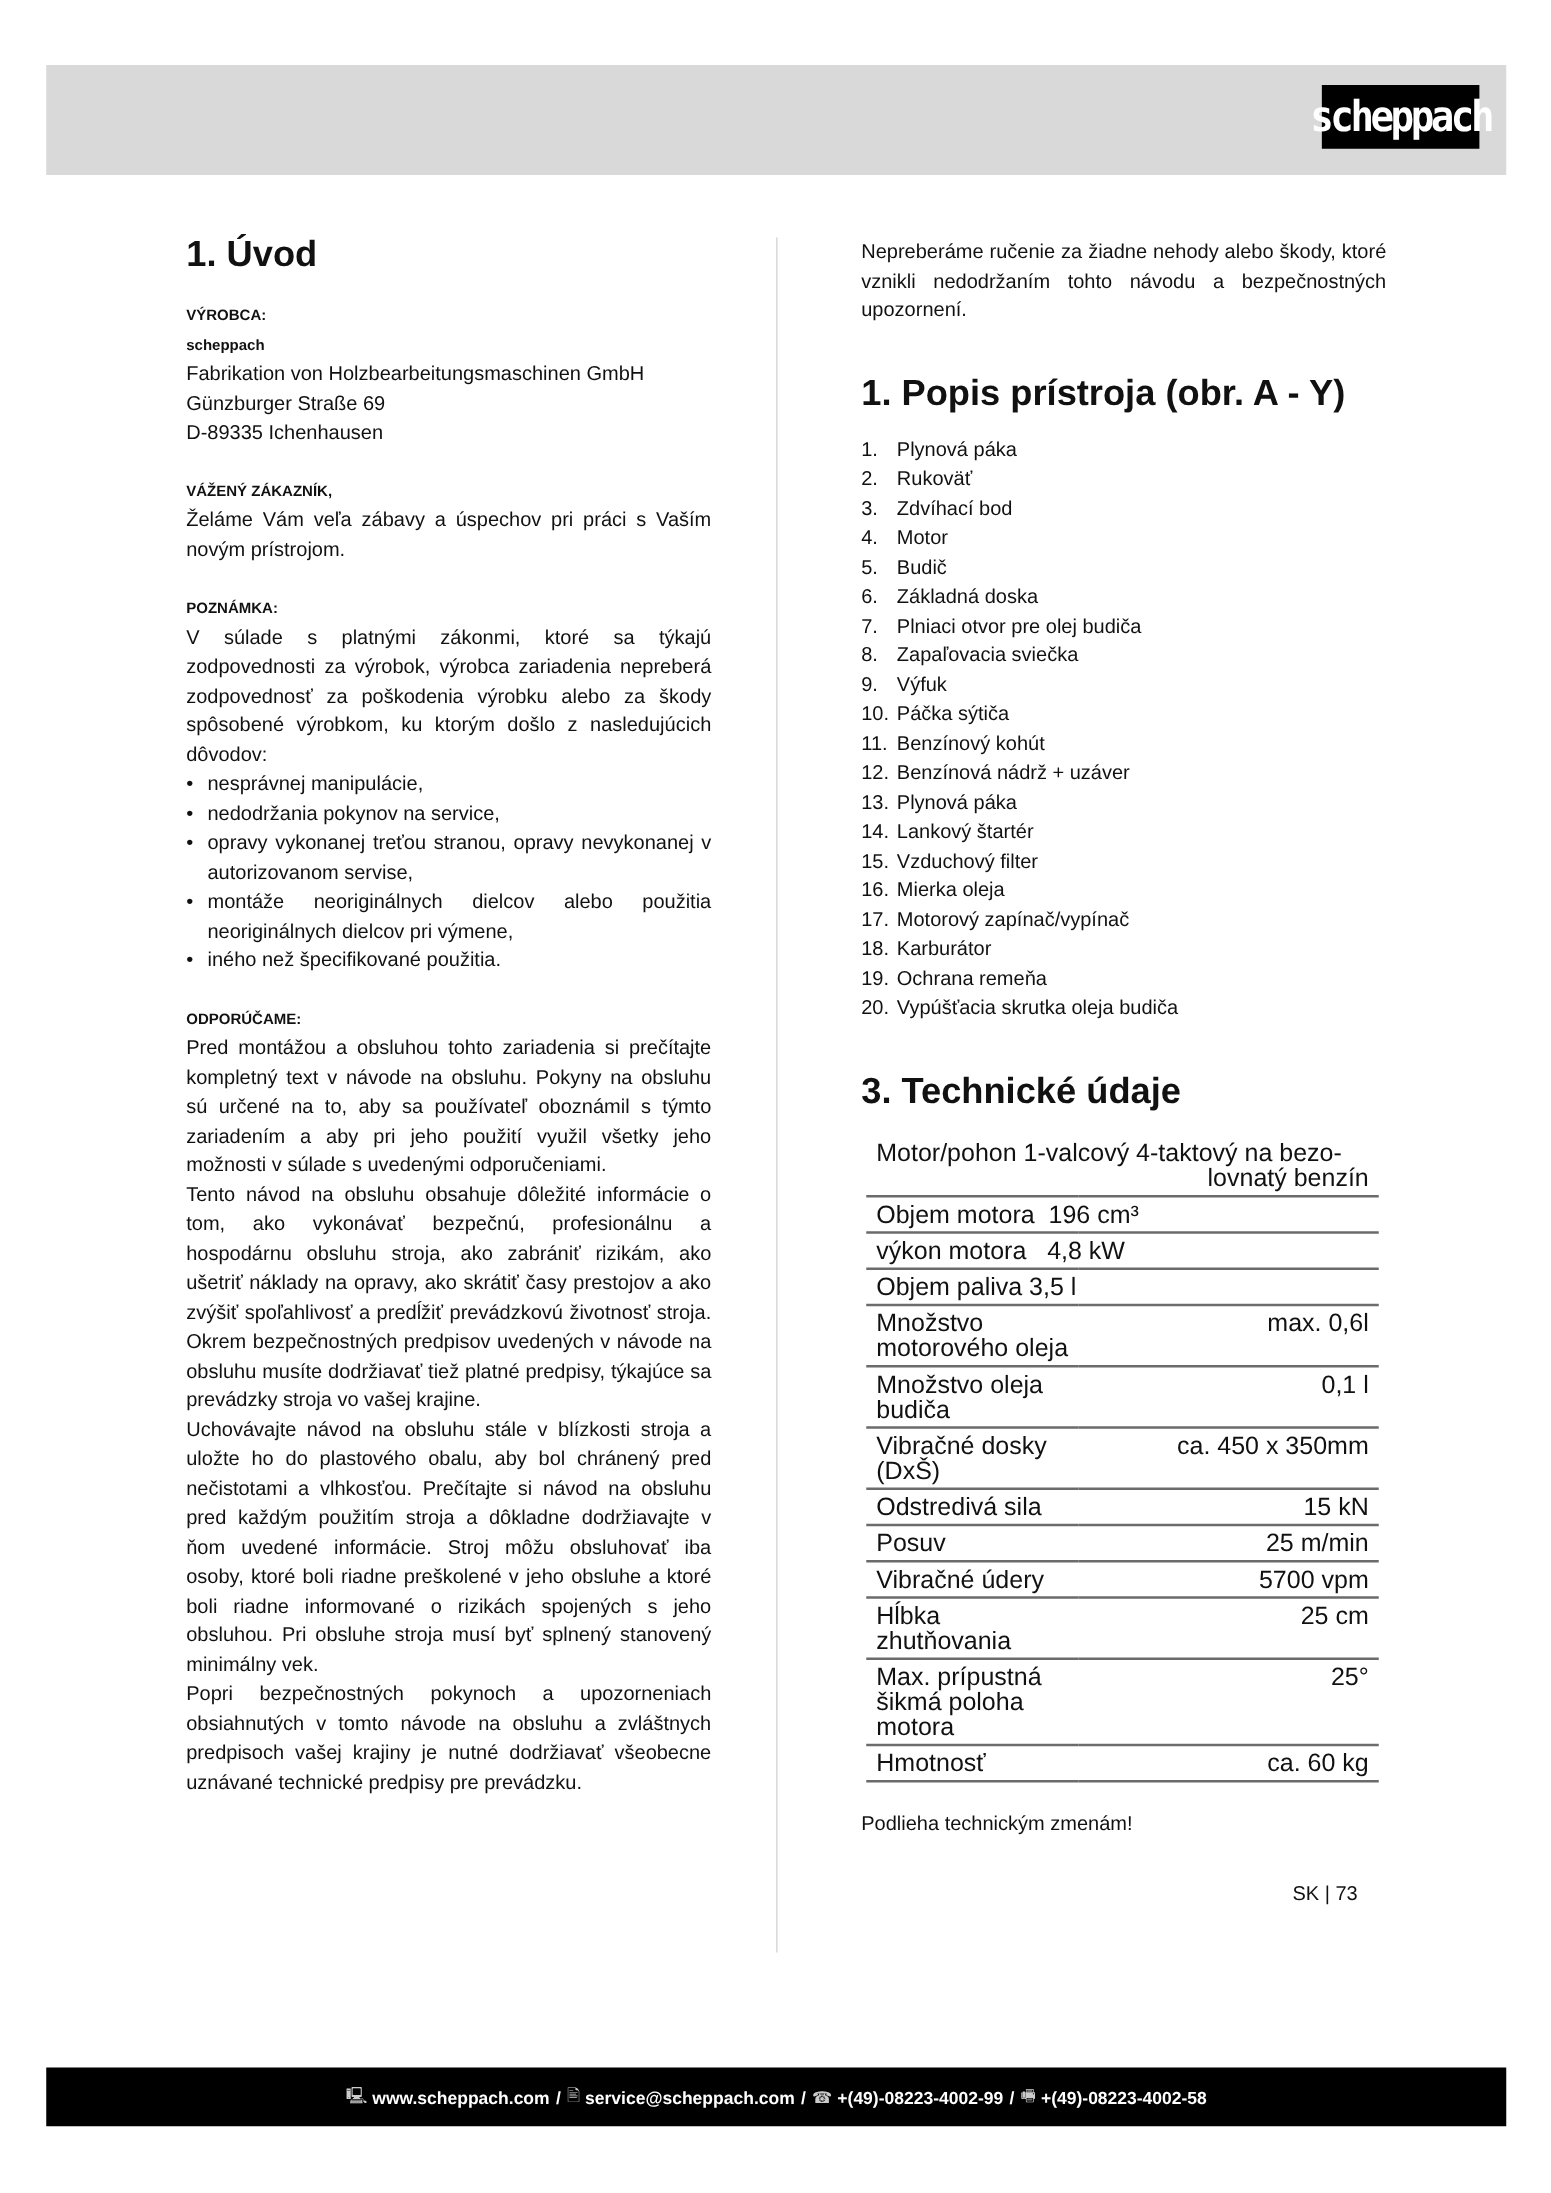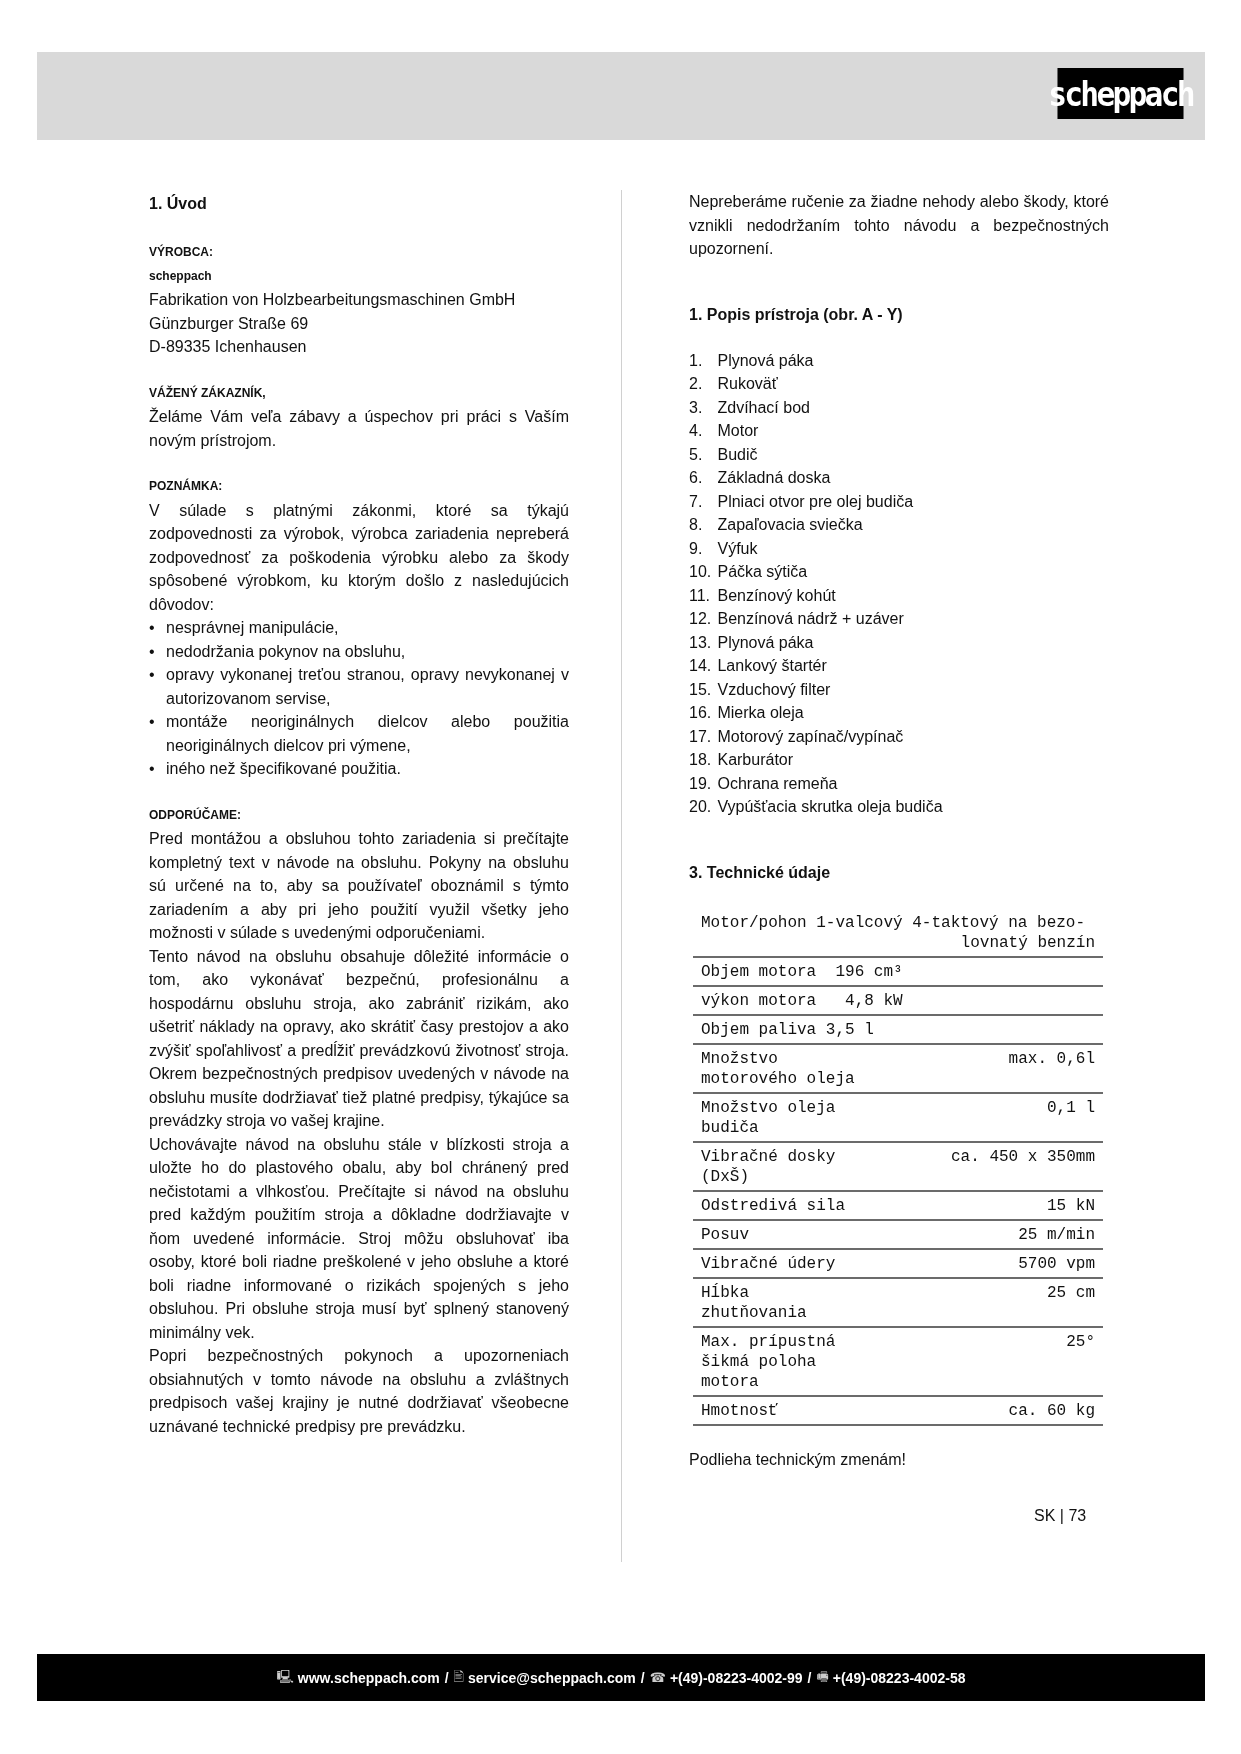--- a/index.html
+++ b/index.html
@@ -8,33 +8,33 @@
 
     .header-band { position: absolute; left: 37px; top: 52px; width: 1168px; height: 88px; background: #d9d9d9; }
     .logo { position: absolute; left: 1052px; top: 68px; width: 137px; height: 51px; background: #000; color: #fff;
             font-family: "DejaVu Sans Mono", monospace; font-weight: bold; font-size: 34px; letter-spacing: -3px;
             display: flex; align-items: center; justify-content: center; transform: scaleX(0.92); }
 
     .col-left { position: absolute; left: 149px; top: 190px; width: 420px; }
     .col-right { position: absolute; left: 689px; top: 190px; width: 420px; }
     .divider { position: absolute; left: 621px; top: 190px; width: 1px; height: 1372px; background: #d0d0d0; }
 
-    .h1 { font-size: 16px; font-weight: bold; line-height: 28px; }
+    .h1 { font-size: 29px; font-weight: bold; line-height: 28px; }
     .label { font-size: 12px; font-weight: bold; line-height: 23.5px; }
     .p { font-size: 16px; line-height: 23.5px; text-align: justify; hyphens: manual; }
     .line { font-size: 16px; line-height: 23.5px; white-space: nowrap; }
 
     ul.bullets { list-style: none; font-size: 16px; line-height: 23.5px; }
     ul.bullets li { position: relative; padding-left: 17px; text-align: justify; }
     ul.bullets li::before { content: "•"; position: absolute; left: 0; top: 0; }
 
     ol.parts { list-style: none; font-size: 16px; line-height: 23.5px; }
     ol.parts li .num { display: inline-block; min-width: 24px; }
 
-    .spec-table { width: 410px; margin-left: 4px; border-collapse: collapse; font-size: 16px; line-height: 20px; font-family: Liberation Mono, monospace; }
+    .spec-table { width: 410px; margin-left: 4px; border-collapse: collapse; font-size: 20px; line-height: 20px; }
     .spec-table td { padding: 4px 8px 3px 8px; vertical-align: top; border-bottom: 2px solid #6b6b6b; }
     .spec-table td.val { text-align: right; white-space: nowrap; }
     .spec-table td.name { width: 170px; margin-left: 48px; }
     .spec-table tr.full td { text-align: left; }
 
     .page-num { position: absolute; left: 1034px; top: 1507px; font-size: 16px; }
     .footer { position: absolute; left: 37px; top: 1654px; width: 1168px; height: 47px; background: #000; color: #fff;
               font-size: 14px; font-weight: bold; display: flex; align-items: center; justify-content: center; }
     .footer .ficon { font-weight: normal; color: #ccc; margin-right: 4px; font-size: 13px; }
     .footer .sep { margin: 0 5px; }
@@ -56,21 +56,21 @@
   <div class="line">Günzburger Straße 69</div>
   <div class="line" style="margin-bottom:23px;">D-89335 Ichenhausen</div>
 
   <div class="label">VÁŽENÝ ZÁKAZNÍK,</div>
   <div class="p" style="margin-bottom:23px;">Želáme Vám veľa zábavy a úspechov pri práci s Vaším novým prístrojom.</div>
 
   <div class="label">POZNÁMKA:</div>
   <div class="p">V súlade s platnými zákonmi, ktoré sa týkajú zodpovednosti za výrobok, výrobca zariadenia nepreberá zodpovednosť za poškodenia výrobku alebo za škody spôsobené výrobkom, ku ktorým došlo z nasledujúcich dôvodov:</div>
   <ul class="bullets" style="margin-bottom:23px;">
     <li>nesprávnej manipulácie,</li>
-    <li>nedodržania pokynov na obsluhu,</li>
+    <li>nedodržania pokynov na service,</li>
     <li>opravy vykonanej treťou stranou, opravy nevykonanej v autorizovanom servise,</li>
     <li>montáže neoriginálnych dielcov alebo použitia neoriginálnych dielcov pri výmene,</li>
     <li>iného než špecifikované použitia.</li>
   </ul>
 
   <div class="label">ODPORÚČAME:</div>
   <div class="p">Pred montážou a obsluhou tohto zariadenia si prečítajte kompletný text v návode na obsluhu. Pokyny na obsluhu sú určené na to, aby sa používateľ oboznámil s týmto zariadením a aby pri jeho  použití využil všetky jeho možnosti v súlade s uvedenými odporučeniami.</div>
   <div class="p">Tento návod na obsluhu obsahuje  dôležité informácie o tom, ako vykonávať bezpečnú, profesionálnu a hospodárnu obsluhu stroja, ako zabrániť rizikám, ako ušetriť náklady na opravy, ako skrátiť časy prestojov a ako zvýšiť spoľahlivosť a predĺžiť prevádzkovú životnosť stroja. Okrem bezpečnostných predpisov uvedených v návode na obsluhu musíte dodržiavať tiež platné predpisy, týkajúce sa prevádzky stroja vo vašej krajine.</div>
   <div class="p">Uchovávajte návod na obsluhu stále v blízkosti stroja a uložte ho do plastového obalu, aby bol chránený pred nečistotami a vlhkosťou. Prečítajte si návod na obsluhu pred každým použitím stroja a dôkladne dodržiavajte v ňom uvedené informácie. Stroj môžu obsluhovať iba osoby, ktoré boli riadne preškolené v jeho  obsluhe  a ktoré boli riadne informované o rizikách spojených s  jeho  obsluhou. Pri obsluhe  stroja musí byť splnený stanovený minimálny vek.</div>
   <div class="p">Popri bezpečnostných pokynoch a upozorneniach obsiahnutých v tomto návode na obsluhu a zvláštnych predpisoch vašej krajiny je nutné dodržiavať všeobecne uznávané technické predpisy pre prevádzku.</div>

